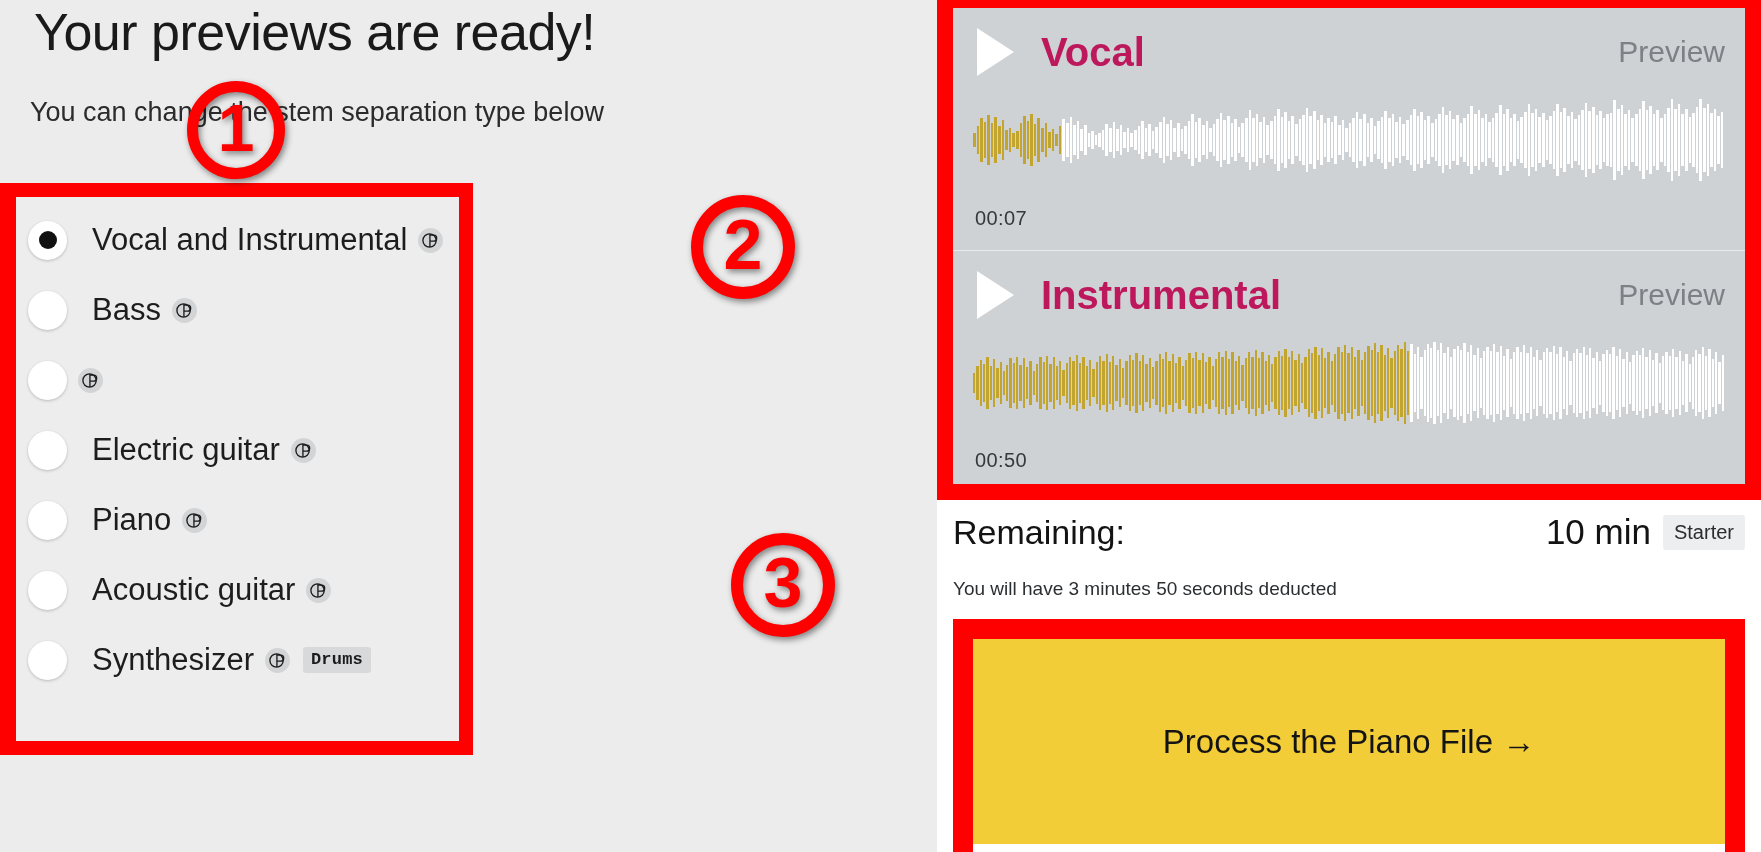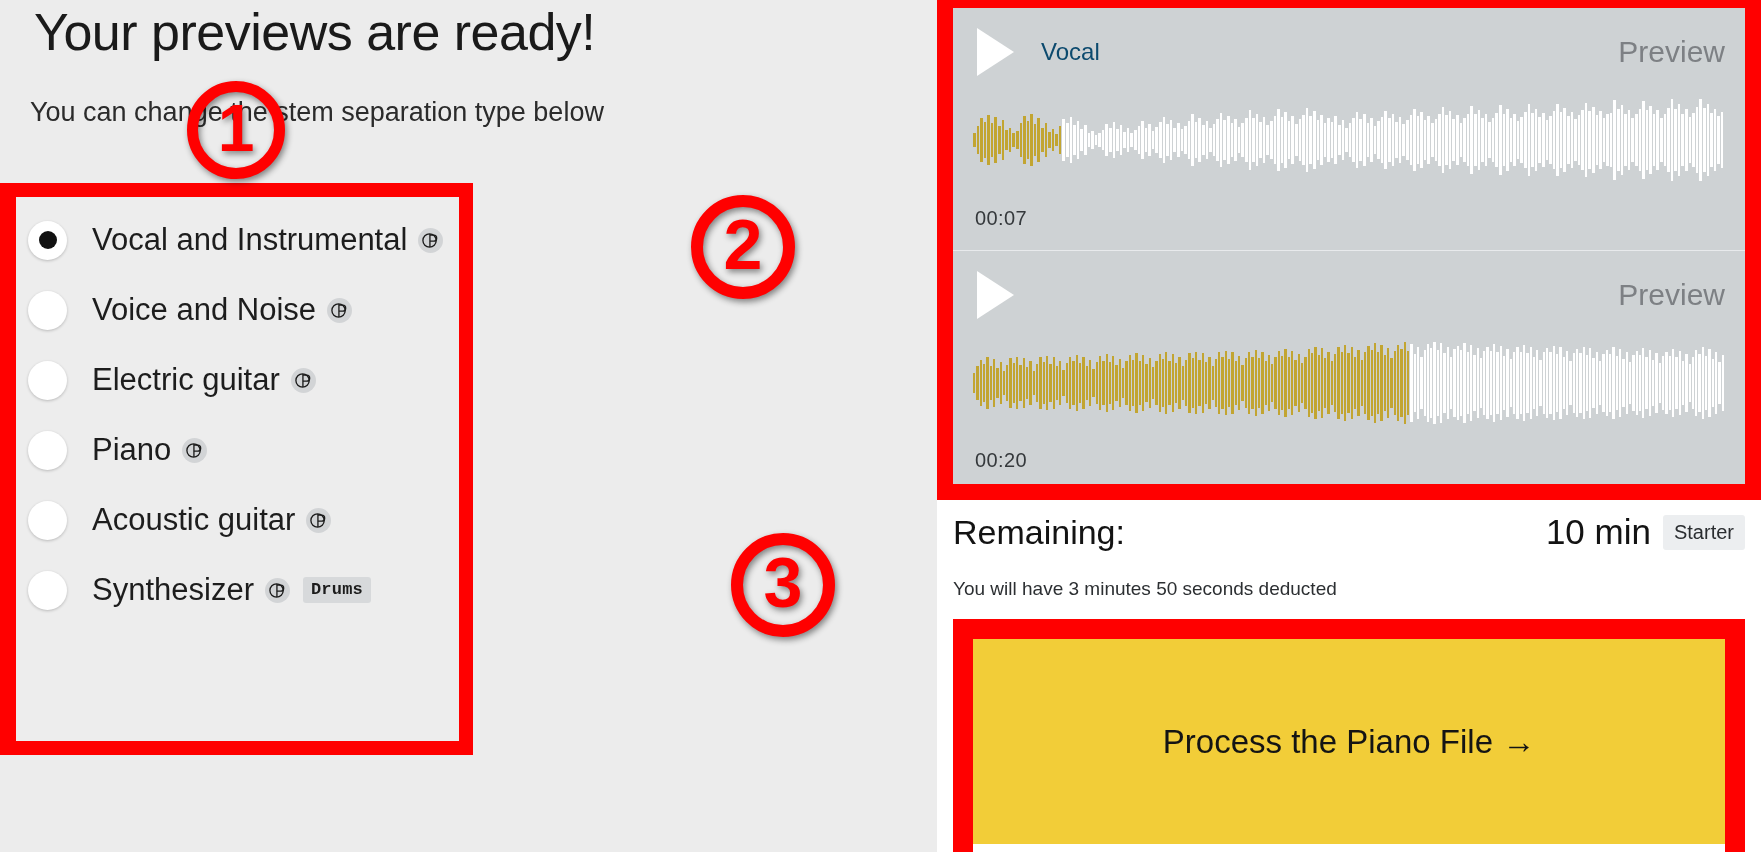--- a/index.html
+++ b/index.html
@@ -191,23 +191,23 @@
     border-left: 37px solid #ffffff;
     border-top: 24px solid transparent;
     border-bottom: 24px solid transparent;
     flex: 0 0 auto;
     margin-left: 4px;
     cursor: pointer;
   }
 
   .track-name {
     margin-left: 27px;
-    font-size: 24px;
-    color: #0c4a6e;
-    font-weight: 400;
+    font-size: 40px;
+    color: #be185d;
+    font-weight: 700;
     white-space: nowrap;
   }
 
   .preview-label {
     margin-left: auto;
     font-size: 30px;
     color: #7d8084;
     font-weight: 400;
   }
 
@@ -366,21 +366,31 @@
           <span class="pro-badge">
             <svg width="19" height="19" viewBox="0 0 20 20">
               <circle cx="9" cy="10" r="7" fill="none" stroke="#1b1b1b" stroke-width="1.4"></circle>
               <path d="M9.4 3.2 L9.4 16.8" stroke="#1b1b1b" stroke-width="1.4" fill="none"></path>
               <path d="M9.4 4.4 h4.0 a3.1 3.1 0 0 1 0 6.2 h-4.0" fill="none" stroke="#1b1b1b" stroke-width="1.4"></path>
             </svg>
           </span>
         </div>
         <div class="option-row">
           <div class="radio"></div>
-          <span class="option-label">Voice and Noise</span>
+          <span class="option-label">Bass</span>
+          <span class="pro-badge">
+            <svg width="19" height="19" viewBox="0 0 20 20">
+              <circle cx="9" cy="10" r="7" fill="none" stroke="#1b1b1b" stroke-width="1.4"></circle>
+              <path d="M9.4 3.2 L9.4 16.8" stroke="#1b1b1b" stroke-width="1.4" fill="none"></path>
+              <path d="M9.4 4.4 h4.0 a3.1 3.1 0 0 1 0 6.2 h-4.0" fill="none" stroke="#1b1b1b" stroke-width="1.4"></path>
+            </svg>
+          </span>
+        </div>
+        <div class="option-row">
+          <div class="radio"></div>
           <span class="pro-badge">
             <svg width="19" height="19" viewBox="0 0 20 20">
               <circle cx="9" cy="10" r="7" fill="none" stroke="#1b1b1b" stroke-width="1.4"></circle>
               <path d="M9.4 3.2 L9.4 16.8" stroke="#1b1b1b" stroke-width="1.4" fill="none"></path>
               <path d="M9.4 4.4 h4.0 a3.1 3.1 0 0 1 0 6.2 h-4.0" fill="none" stroke="#1b1b1b" stroke-width="1.4"></path>
             </svg>
           </span>
         </div>
         <div class="option-row">
           <div class="radio"></div>
@@ -651,20 +661,21 @@
             <div class="bar" style="height: 59.4%; background: rgb(255, 255, 255); margin-right: 1px;"></div>
             <div class="bar" style="height: 68.4%; background: rgb(255, 255, 255); margin-right: 1px;"></div>
             <div class="bar" style="height: 52.2%; background: rgb(255, 255, 255); margin-right: 1px;"></div>
             <div class="bar" style="height: 61.2%; background: rgb(255, 255, 255); margin-right: 1px;"></div>
           </div>
           <div class="timecode">00:07</div>
         </div>
         <div class="track">
           <div class="track-head">
             <div class="play-icon"></div>
+            <span class="track-name">Instrumental</span>
             <span class="preview-label">Preview</span>
           </div>
           <div class="waveform">
             <div class="bar" style="height: 21.6%; background: rgb(194, 165, 49); margin-right: 1px;"></div>
             <div class="bar" style="height: 36%; background: rgb(194, 165, 49); margin-right: 1px;"></div>
             <div class="bar" style="height: 50.4%; background: rgb(194, 165, 49); margin-right: 1px;"></div>
             <div class="bar" style="height: 41.4%; background: rgb(194, 165, 49); margin-right: 1px;"></div>
             <div class="bar" style="height: 55.8%; background: rgb(194, 165, 49); margin-right: 1px;"></div>
             <div class="bar" style="height: 37.8%; background: rgb(194, 165, 49); margin-right: 1px;"></div>
             <div class="bar" style="height: 52.2%; background: rgb(194, 165, 49); margin-right: 1px;"></div>
@@ -882,21 +893,21 @@
             <div class="bar" style="height: 72%; background: rgb(255, 255, 255); margin-right: 1px;"></div>
             <div class="bar" style="height: 63%; background: rgb(255, 255, 255); margin-right: 1px;"></div>
             <div class="bar" style="height: 77.4%; background: rgb(255, 255, 255); margin-right: 1px;"></div>
             <div class="bar" style="height: 59.4%; background: rgb(255, 255, 255); margin-right: 1px;"></div>
             <div class="bar" style="height: 73.8%; background: rgb(255, 255, 255); margin-right: 1px;"></div>
             <div class="bar" style="height: 52.2%; background: rgb(255, 255, 255); margin-right: 1px;"></div>
             <div class="bar" style="height: 66.6%; background: rgb(255, 255, 255); margin-right: 1px;"></div>
             <div class="bar" style="height: 45%; background: rgb(255, 255, 255); margin-right: 1px;"></div>
             <div class="bar" style="height: 61.2%; background: rgb(255, 255, 255); margin-right: 1px;"></div>
           </div>
-          <div class="timecode">00:20</div>
+          <div class="timecode">00:50</div>
         </div>
       </div>
     <div id="previews-outline"></div>
 
     <div id="remaining-block">
       <div id="remaining-row">
         <span id="remaining-label">Remaining:</span>
         <span id="remaining-right">
           <span id="remaining-value">10 min</span>
           <span id="plan-badge">Starter</span>

